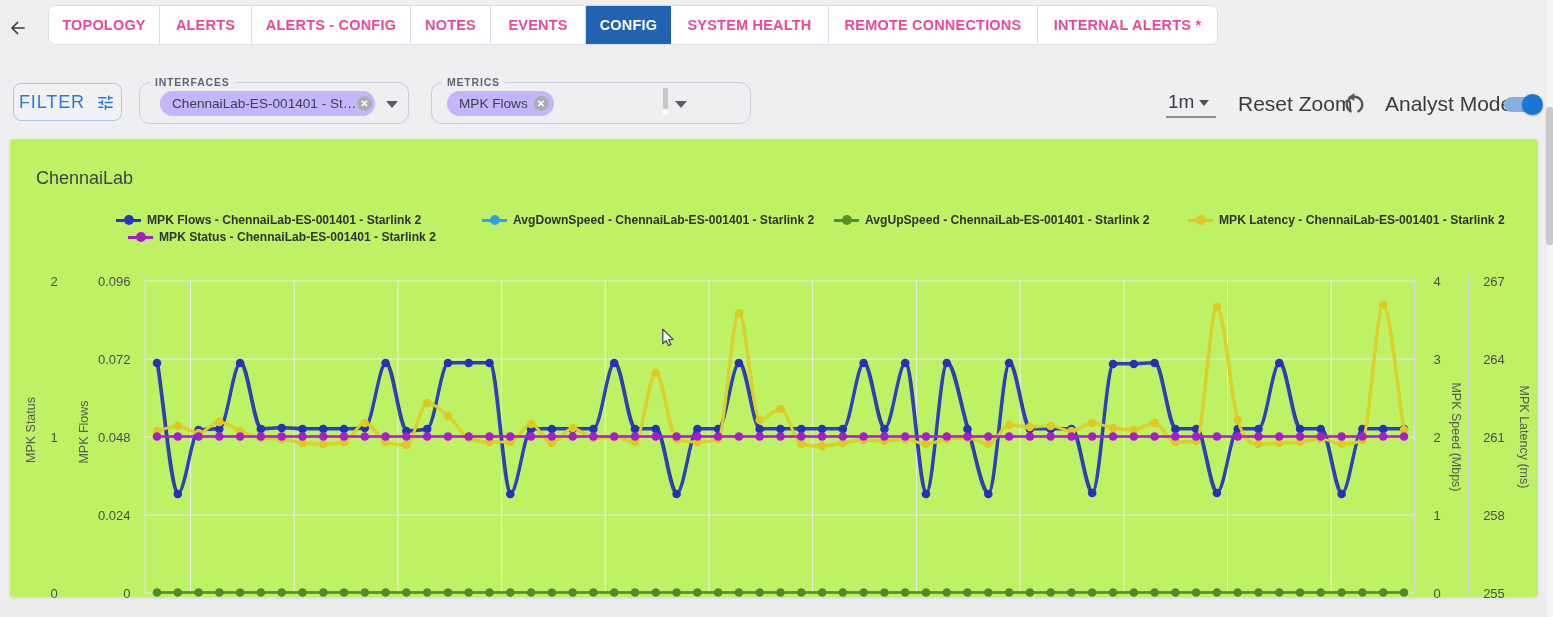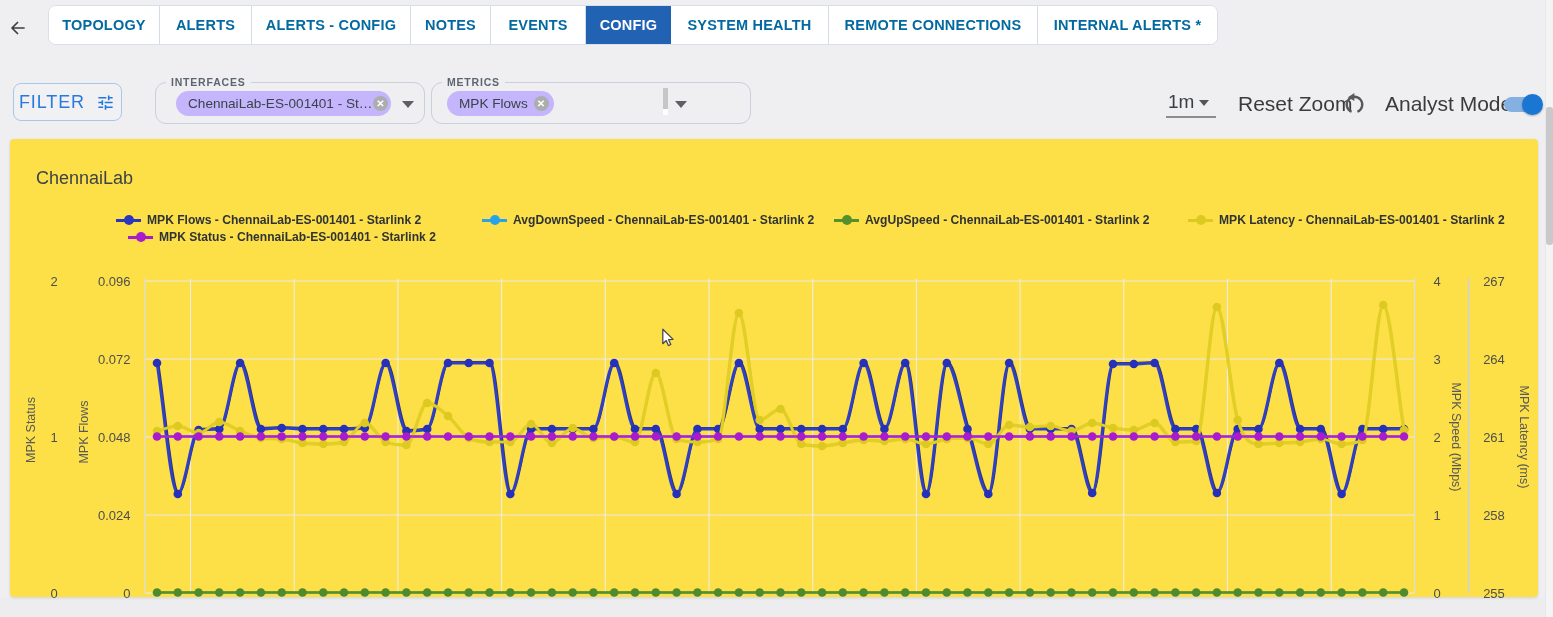--- a/index.html
+++ b/index.html
@@ -1,40 +1,40 @@
 <!DOCTYPE html>
 <html><head>
 <meta charset="utf-8">
 <style>
 * { margin:0; padding:0; box-sizing:border-box; }
 html,body { width:1553px; height:617px; overflow:hidden; background:#efeff1; font-family:"Liberation Sans", sans-serif; }
 .abs { position:absolute; }
 
 #tabbar { position:absolute; left:48px; top:5px; height:40px; display:flex; background:#fff; border:1px solid #d9dfe9; border-radius:8px; overflow:hidden; }
-.tab { height:100%; display:flex; align-items:center; justify-content:center; font-size:14.5px; font-weight:bold; color:#0369a1; letter-spacing:.2px; border-right:1px solid #d5dce7; background:#fff; white-space:nowrap; }
+.tab { height:100%; display:flex; align-items:center; justify-content:center; font-size:14.5px; font-weight:bold; color:#ec4899; letter-spacing:.2px; border-right:1px solid #d5dce7; background:#fff; white-space:nowrap; }
 .tab:last-child { border-right:none; }
 .tab.sel { background:#2262b2; color:#fff; border-right:none; }
 
 #filterbtn { position:absolute; left:12.5px; top:83px; width:109px; height:38px; border:1.5px solid #a9c7e9; border-radius:8px; display:flex; align-items:center; justify-content:center; gap:11px; color:#2879df; font-size:18px; font-weight:500; letter-spacing:.9px; background:#f1f1f3; }
 .field { position:absolute; top:82px; height:42px; border:1px solid #c9cfdb; border-radius:11px; }
 .fieldlabel { position:absolute; top:-7px; font-size:10.5px; font-weight:bold; color:#5d6670; letter-spacing:.8px; background:#efeff1; padding:0 5px; }
 .chip { position:absolute; top:8px; height:25px; background:#c4b5fd; border-radius:13px; display:flex; align-items:center; font-size:13.6px; color:#3c4249; padding-left:12px; padding-right:25px; overflow:hidden; white-space:nowrap; }
 .chipx { width:15px; height:15px; border-radius:50%; background:#abadaf; color:#fff; display:flex; align-items:center; justify-content:center; font-size:10px; font-weight:bold; }
 .caret { width:0; height:0; border-left:6px solid transparent; border-right:6px solid transparent; border-top:7px solid #5c6065; position:absolute; }
 
 #onem { position:absolute; left:1168px; top:91px; font-size:19px; color:#3b4046; }
 #onemline { position:absolute; left:1166px; top:116px; width:50px; height:2px; background:#8d8d8d; }
 .ctltext { position:absolute; top:92px; font-size:21px; color:#3b3b3b; }
 #switchtrack { position:absolute; left:1504px; top:97px; width:38px; height:15px; border-radius:8px; background:#85b0e2; }
 #switchthumb { position:absolute; left:1522px; top:94px; width:21px; height:21px; border-radius:50%; background:#1976d2; box-shadow:0 1px 2px rgba(0,0,0,.3); }
 
 #sbtrack { position:absolute; left:1545px; top:0; width:8px; height:617px; background:#f4f4f5; border-left:1px solid #e8e8ea; }
 #sbthumb { position:absolute; left:1546px; top:107px; width:7px; height:138px; background:#c9c9cb; border-radius:3px; }
 
-#card { position:absolute; left:10px; top:139px; width:1528px; height:458px; background:#fde047; border-radius:4px; box-shadow:0 1px 3px rgba(60,60,60,.14); }
+#card { position:absolute; left:10px; top:139px; width:1528px; height:458px; background:#bef264; border-radius:4px; box-shadow:0 1px 3px rgba(60,60,60,.14); }
 #title { position:absolute; left:26px; top:29px; font-size:18px; font-weight:500; color:#3d4349; }
 .leg { position:absolute; display:flex; align-items:center; font-size:12.1px; font-weight:bold; color:#303336; white-space:nowrap; }
 .legmark { position:relative; width:25px; height:10px; margin-right:6px; }
 .legmark .line { position:absolute; left:0; top:4px; width:25px; height:3px; }
 .legmark .dot { position:absolute; left:7.5px; top:0; width:10px; height:10px; border-radius:50%; }
 </style>
 </head>
 <body>
 
 <svg class="abs" style="left:11px;top:21px" width="14" height="14" viewBox="0 0 14 14">
@@ -50,21 +50,21 @@
   <div class="tab" style="width:158px">SYSTEM HEALTH</div>
   <div class="tab" style="width:209px">REMOTE CONNECTIONS</div>
   <div class="tab" style="width:179px">INTERNAL ALERTS *</div>
 </div>
 <div id="filterbtn">
     <span>FILTER</span>
   <svg width="19" height="19" viewBox="0 0 24 24" fill="#2277dd">
     <path d="M3 17v2h6v-2H3zM3 5v2h10V5H3zm10 16v-2h8v-2h-8v-2h-2v6h2zM7 9v2H3v2h4v2h2V9H7zm14 4v-2H11v2h10zm-6-4h2V7h4V5h-4V3h-2v6z"></path>
   </svg>
 </div>
-<div class="field" style="left:139px; width:270px;margin-left:16px;">
+<div class="field" style="left:139px; width:270px;">
   <span class="fieldlabel" style="left:10px;">INTERFACES</span>
   <div class="chip" style="left:20px; width:215px;">ChennaiLab-ES-001401 - St…<span class="chipx" style="position:absolute;right:3px;">✕</span></div>
   <div class="caret" style="left:245.5px; top:17.5px; border-left-width:6.5px; border-right-width:6.5px;"></div>
 </div>
 <div class="field" style="left:431px; width:320px;padding-left:36px;">
   <span class="fieldlabel" style="left:10px;">METRICS</span>
   <div class="chip" style="left:15px; width:107px;">MPK Flows<span class="chipx" style="position:absolute;right:5.5px;">✕</span></div>
   <div style="position:absolute; left:230.5px; top:5px; width:5px; height:21px; background:#c6c6c8;"></div>
   <div style="position:absolute; left:230.5px; top:26px; width:5px; height:6px; background:#fdfdfd;"></div>
   <div class="caret" style="left:243px; top:17.5px;"></div>

